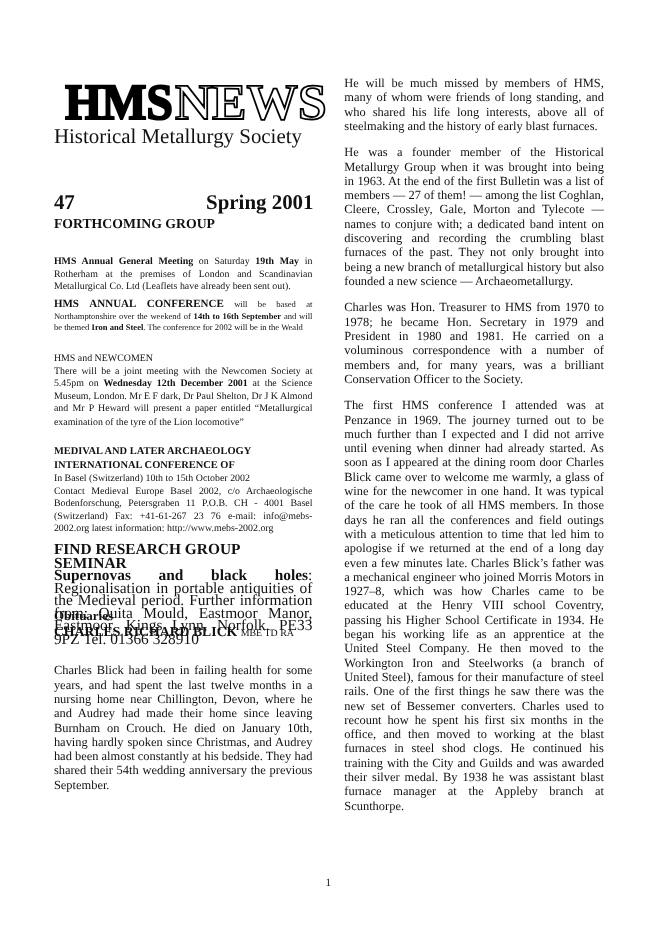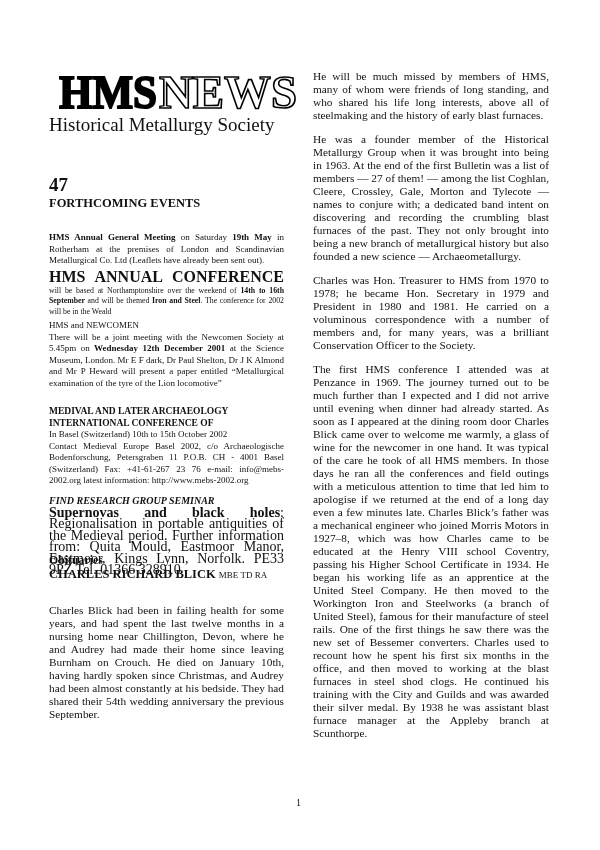--- a/index.html
+++ b/index.html
@@ -29,52 +29,53 @@
   <svg width="240" height="42" viewBox="0 0 240 42">
     <text x="0" y="38" font-family="Liberation Serif, serif" font-weight="bold" font-size="46" fill="#000" stroke="#000" stroke-width="2" textLength="98" lengthAdjust="spacingAndGlyphs">HMS</text>
     <text x="100" y="38" font-family="Liberation Serif, serif" font-weight="bold" font-size="46" fill="#fff" stroke="#000" stroke-width="1.6" textLength="138" lengthAdjust="spacingAndGlyphs">NEWS</text>
   </svg>
 </div>
 
 <div class="society">Historical Metallurgy Society</div>
 
 <div class="issue-row">
   <span>47</span>
+  <span>Spring 2001</span>
 </div>
 
-<div class="section-title">FORTHCOMING EVENTS</div>
+<div class="section-title">FORTHCOMING GROUP</div>
 
 <div class="blk" style="top:232px;">
   <p class="p small" style="font-size:9px;line-height:11.5px;">
     <span class="b">HMS Annual General Meeting</span><span> on Saturday </span><span class="b">19th May</span><span> in Rotherham at the premises of London and Scandinavian Metallurgical Co. Ltd (Leaflets have already been sent out).</span>
   </p>
 </div>
 
 <div class="blk" style="top:272px;">
   <p class="p small" style="font-size:7.8px;line-height:10.5px;">
-    <span class="b" style="font-size:16px;">HMS ANNUAL CONFERENCE</span><span> will be based at Northamptonshire over the weekend of </span><span class="b">14th to 16th September</span><span> and will be themed </span><span class="b">Iron and Steel</span><span>. The conference for 2002 will be in the Weald</span>
+    <span class="b" style="font-size:10px;">HMS ANNUAL CONFERENCE</span><span> will be based at Northamptonshire over the weekend of </span><span class="b">14th to 16th September</span><span> and will be themed </span><span class="b">Iron and Steel</span><span>. The conference for 2002 will be in the Weald</span>
   </p>
 </div>
 
 <div class="blk" style="top:320px;">
   <div style="font-size:9px;line-height:11.5px;">HMS and NEWCOMEN</div>
   <p class="p small" style="font-size:9px;line-height:11.5px;">
     <span>There will be a joint meeting with the Newcomen Society at 5.45pm on </span><span class="b">Wednesday 12th December 2001</span><span> at the Science Museum, London. Mr E F dark, Dr Paul Shelton, Dr J K Almond and Mr P Heward will present a paper entitled “Metallurgical examination of  the tyre of the Lion locomotive”</span>
   </p>
 </div>
 
 <div class="blk" style="top:406px;">
   <div class="hdr" style="font-size:9.5px;line-height:11.5px;">MEDIVAL AND LATER ARCHAEOLOGY</div>
   <div class="hdr" style="font-size:9.5px;line-height:11.5px;">INTERNATIONAL CONFERENCE OF</div>
   <div style="font-size:9px;line-height:11.5px;">In Basel (Switzerland) 10th to 15th October 2002</div>
   <p class="p small" style="font-size:9px;line-height:11.5px;">Contact Medieval Europe Basel 2002, c/o Archaeologische Bodenforschung, Petersgraben 11 P.O.B. CH - 4001 Basel (Switzerland) Fax: +41-61-267 23 76 e-mail: info@mebs-2002.org latest information: http://www.mebs-2002.org</p>
 </div>
 
 <div class="blk" style="top:495px;">
-  <div class="hdr" style="font-size:10px;line-height:11.5px;font-style:italic;">FIND RESEARCH GROUP SEMINAR</div>
+  <div class="hdr" style="font-size:14px;line-height:11.5px;">FIND RESEARCH GROUP SEMINAR</div>
   <p class="p small" style="font-size:14px;line-height:11.5px;">
     <span class="b">Supernovas and black holes</span><span>: Regionalisation in portable antiquities of the Medieval period. Further information from: Quita Mould, Eastmoor Manor, Eastmoor, Kings Lynn, Norfolk. PE33 9PZ Tel. 01366 328910</span>
   </p>
 </div>
 
 <div class="blk" style="top:554px;">
   <div class="obit-h">Obituaries</div>
   <div class="obit-name">
     <span>CHARLES RICHARD BLICK</span>
     <span class="post">MBE TD RA</span>

